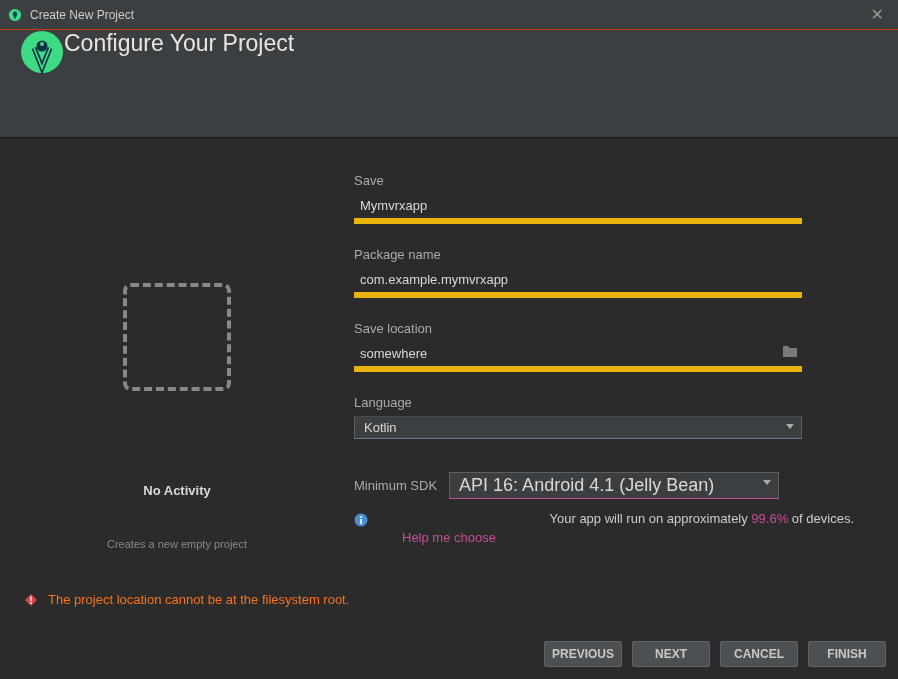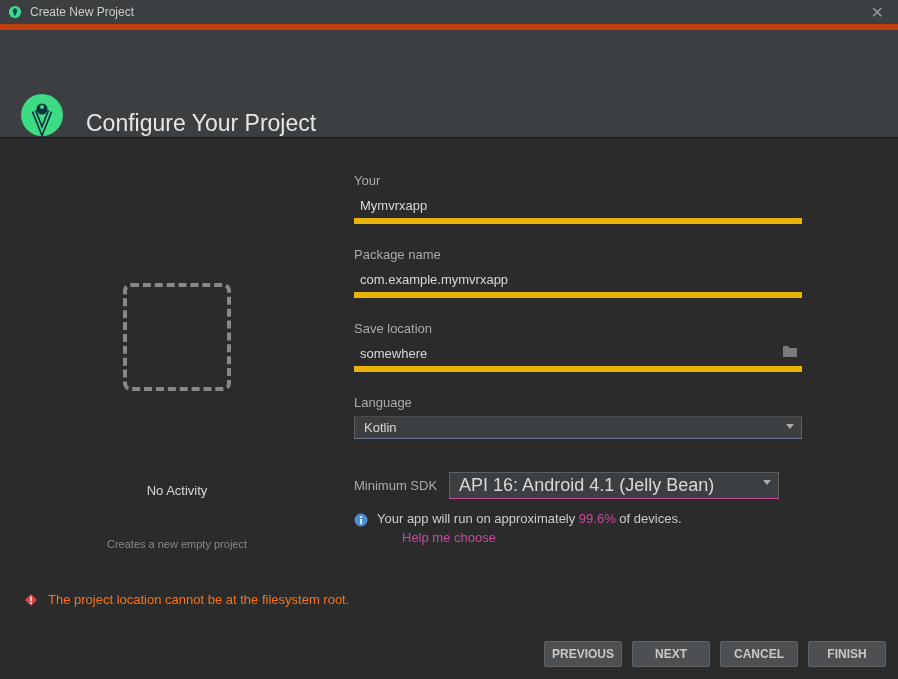--- a/index.html
+++ b/index.html
@@ -15,21 +15,21 @@
       color: #bbbbbb;
       overflow: hidden;
     }
     .titlebar {
       height: 30px;
       background: #3c3f41;
       display: flex;
       align-items: center;
       justify-content: space-between;
       padding: 0 8px;
-      border-bottom: 6px solid #c2410c;
+      border-bottom: 1px solid #c2410c;
     }
     .titlebar-left {
       display: flex;
       align-items: center;
       gap: 8px;
     }
     .app-icon {
       width: 14px;
       height: 14px;
     }
@@ -40,23 +40,22 @@
     .close-btn {
       font-size: 16px;
       color: #999;
       cursor: pointer;
       padding: 2px 6px;
     }
     .header {
       height: 108px;
       background: #3c3f41;
       display: flex;
-      align-items: flex-end;
+      align-items: flex-start;
       padding-left: 20px;
-      gap: 22px;
       border-bottom: 1px solid #1a1a1a;
     }
     .android-logo {
       width: 44px;
       height: 44px;
     }
     .header-title {
       font-size: 23px;
       color: #e6e6e6;
       font-weight: 400;
@@ -76,20 +75,21 @@
     .activity-box {
       width: 108px;
       height: 108px;
       border: 4px dashed #888;
       border-radius: 8px;
     }
     .no-activity-label {
       margin-top: 92px;
       font-size: 13px;
       color: #d8d8d8;
+      font-weight: bold;
     }
     .activity-desc {
       margin-top: 40px;
       font-size: 11px;
       color: #888;
     }
     .right-panel {
       width: 500px;
       display: flex;
       flex-direction: column;
@@ -176,20 +176,21 @@
       font-size: 18px;
       padding: 2px 6px 2px 9px;
       outline: none;
       appearance: none;
     }
     .info-row {
       display: flex;
       align-items: flex-start;
       gap: 9px;
       margin-top: 12px;
+      justify-content: space-between;
     }
     .info-icon {
       width: 14px;
       height: 14px;
       flex-shrink: 0;
       margin-top: 2px;
     }
     .info-text {
       font-size: 13px;
       color: #ccc;
@@ -275,21 +276,21 @@
 
 <div class="content">
   <div class="left-panel">
     <div class="activity-box"></div>
     <div class="no-activity-label">No Activity</div>
     <div class="activity-desc">Creates a new empty project</div>
   </div>
 
   <div class="right-panel">
     <div class="form-group">
-      <label class="form-label">Your</label>
+      <label class="form-label">Save</label>
       <input type="text" class="text-input" value="Mymvrxapp" style="">
     </div>
 
     <div class="form-group">
       <label class="form-label">Package name</label>
       <input type="text" class="text-input" value="com.example.mymvrxapp" style="">
     </div>
 
     <div class="form-group">
       <label class="form-label">Save location</label>

